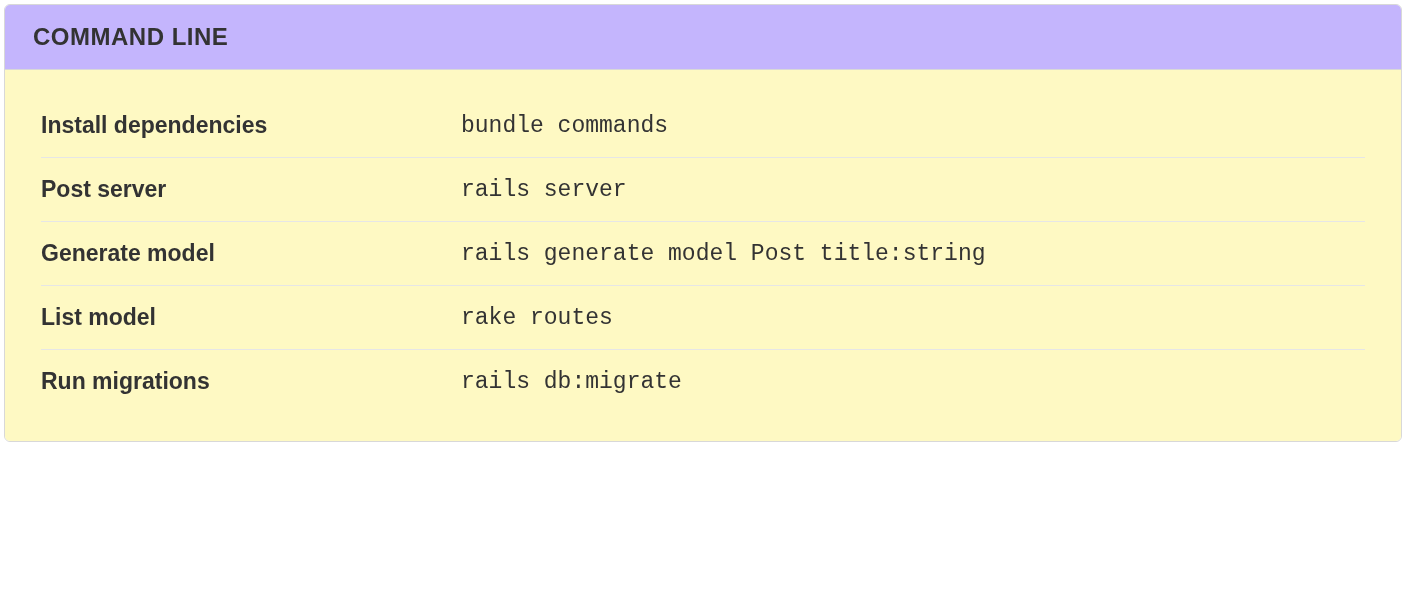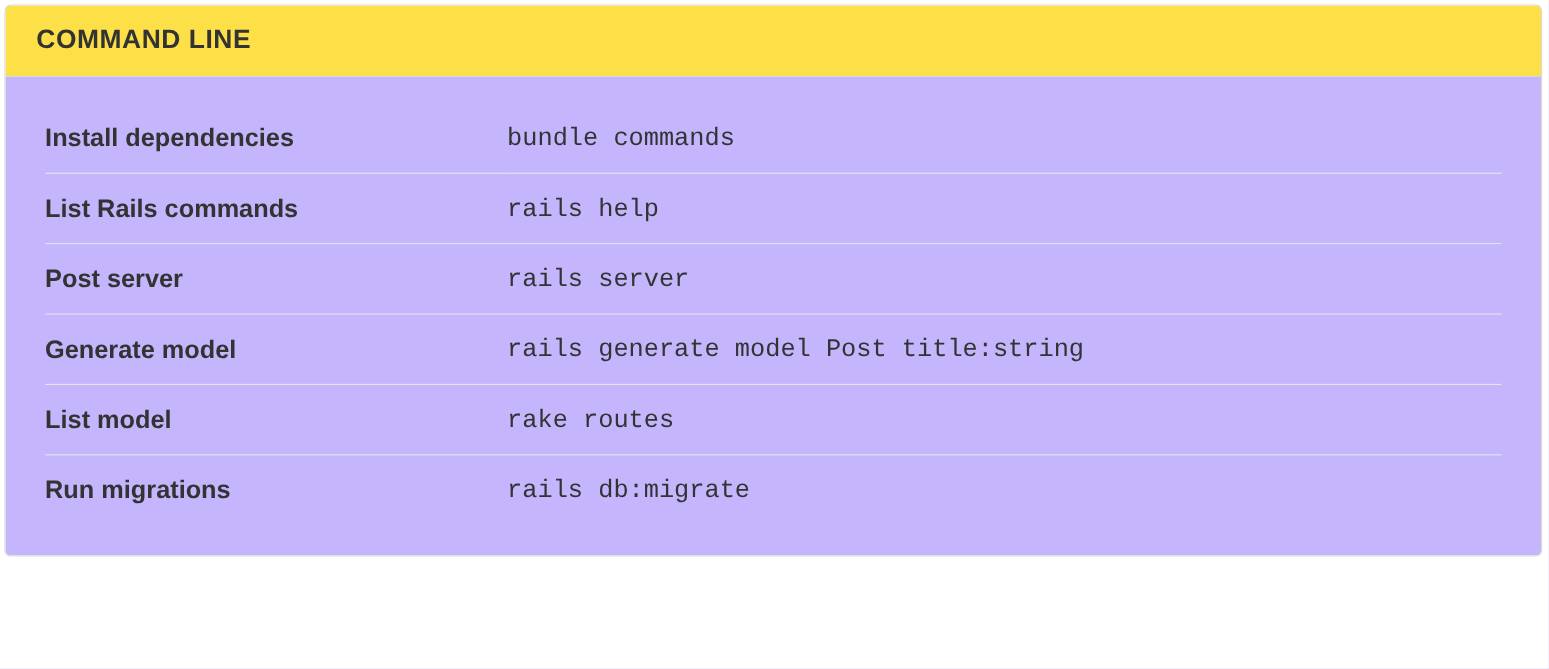--- a/index.html
+++ b/index.html
@@ -12,33 +12,33 @@
       background: #fff;
       padding: 4px;
     }
     .panel {
       border: 1px solid #d8d8d8;
       border-radius: 6px;
       overflow: hidden;
       width: 1398px;
     }
     .panel-header {
-      background: #fde047;
+      background: #c4b5fd;
       padding: 18px 28px;
       border-bottom: 1px solid #d8d8d8;
     }
     .panel-header h2 {
       font-size: 24px;
       font-weight: 800;
       letter-spacing: 0.5px;
       color: #333;
     }
     .panel-body {
       padding: 24px 36px 28px 36px;
-      background: #c4b5fd;
+      background: #fef9c3;
     }
     table {
       width: 100%;
       border-collapse: collapse;
     }
     tr {
       border-bottom: 1px solid #e6e6e6;
     }
     tr:last-child {
       border-bottom: none;
@@ -67,24 +67,20 @@
     <h2>COMMAND LINE</h2>
   </div>
   <div class="panel-body">
     <table>
       <tbody>
         <tr>
           <td class="label">Install dependencies</td>
           <td class="command">bundle commands</td>
         </tr>
         <tr>
-          <td class="label">List Rails commands</td>
-          <td class="command">rails help</td>
-        </tr>
-        <tr>
           <td class="label">Post server</td>
           <td class="command">rails server</td>
         </tr>
         <tr>
           <td class="label">Generate model</td>
           <td class="command">rails generate model Post title:string</td>
         </tr>
         <tr>
           <td class="label">List model</td>
           <td class="command">rake routes</td>

